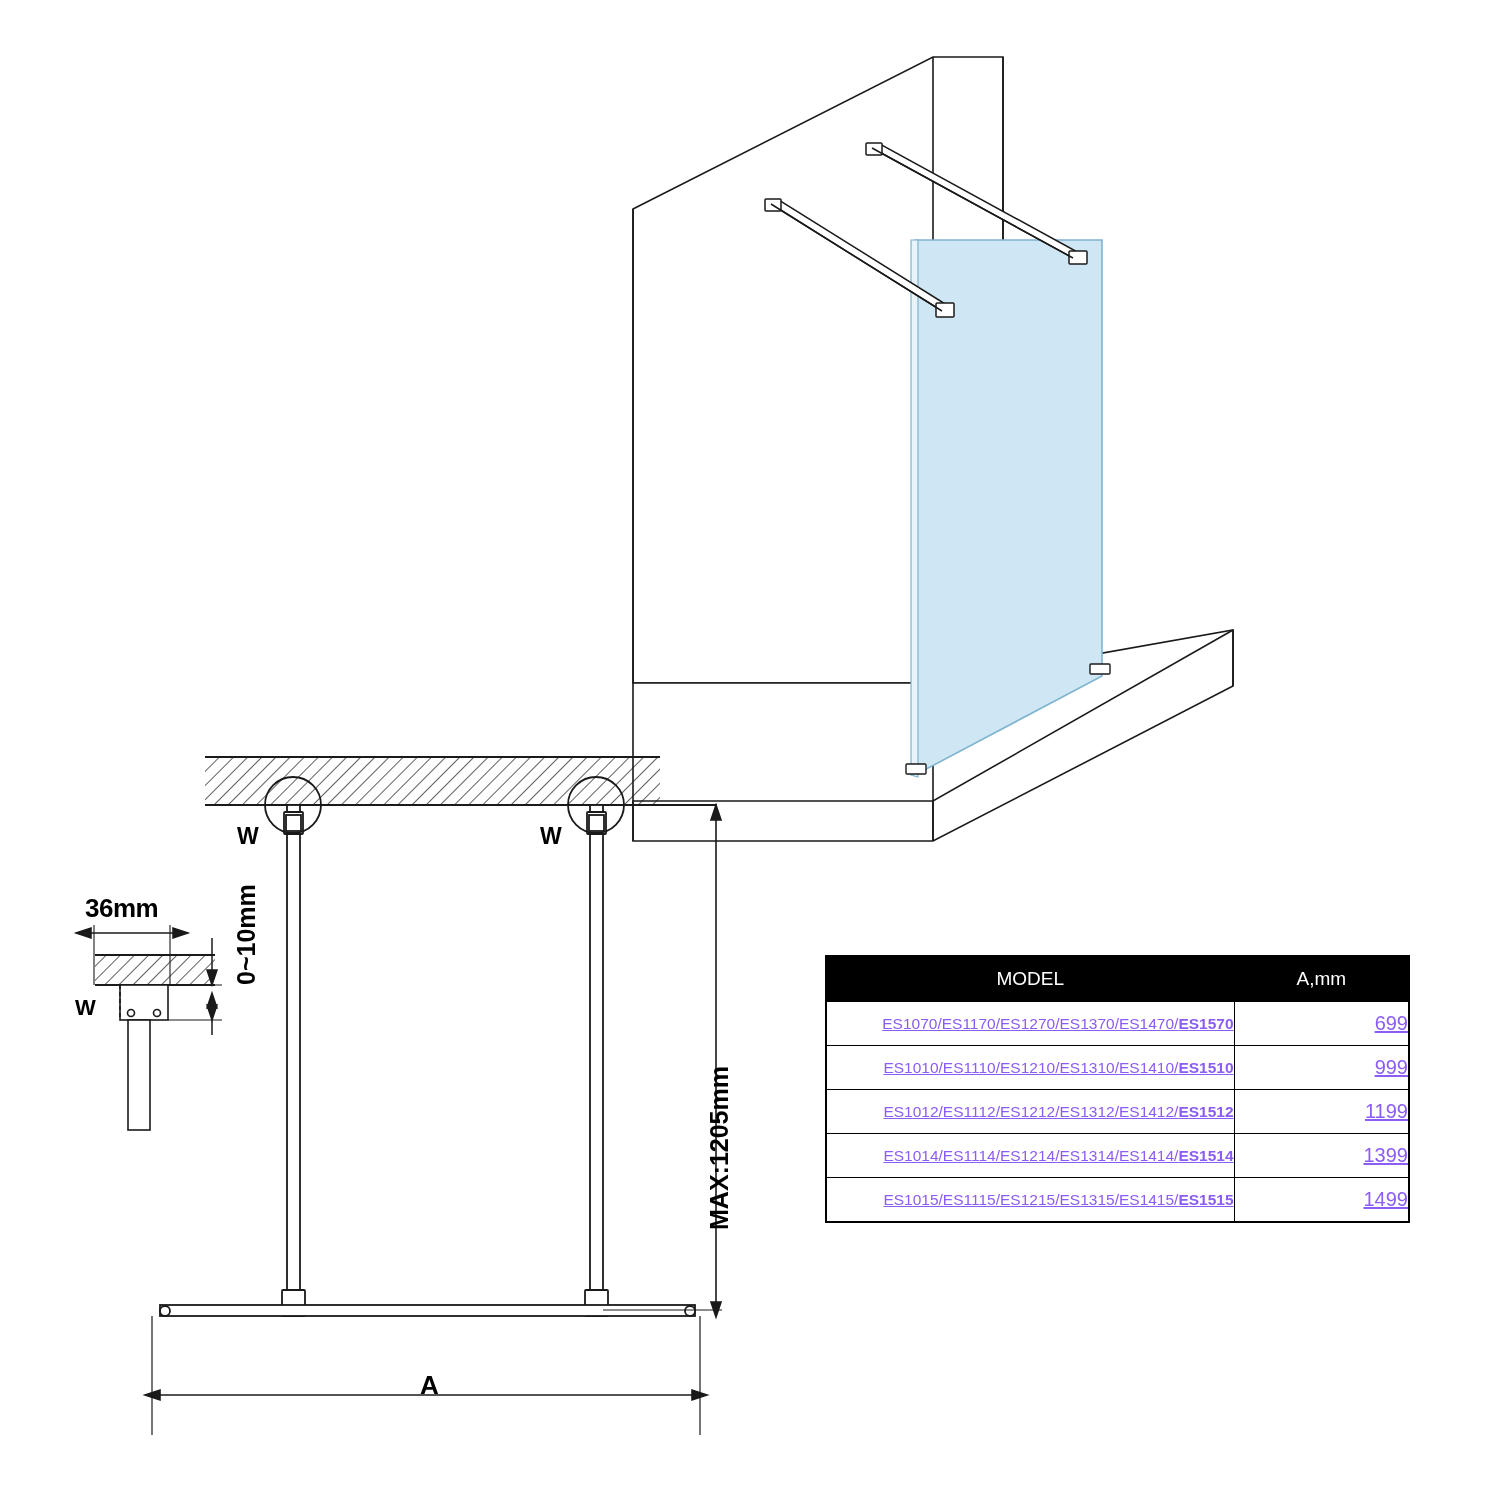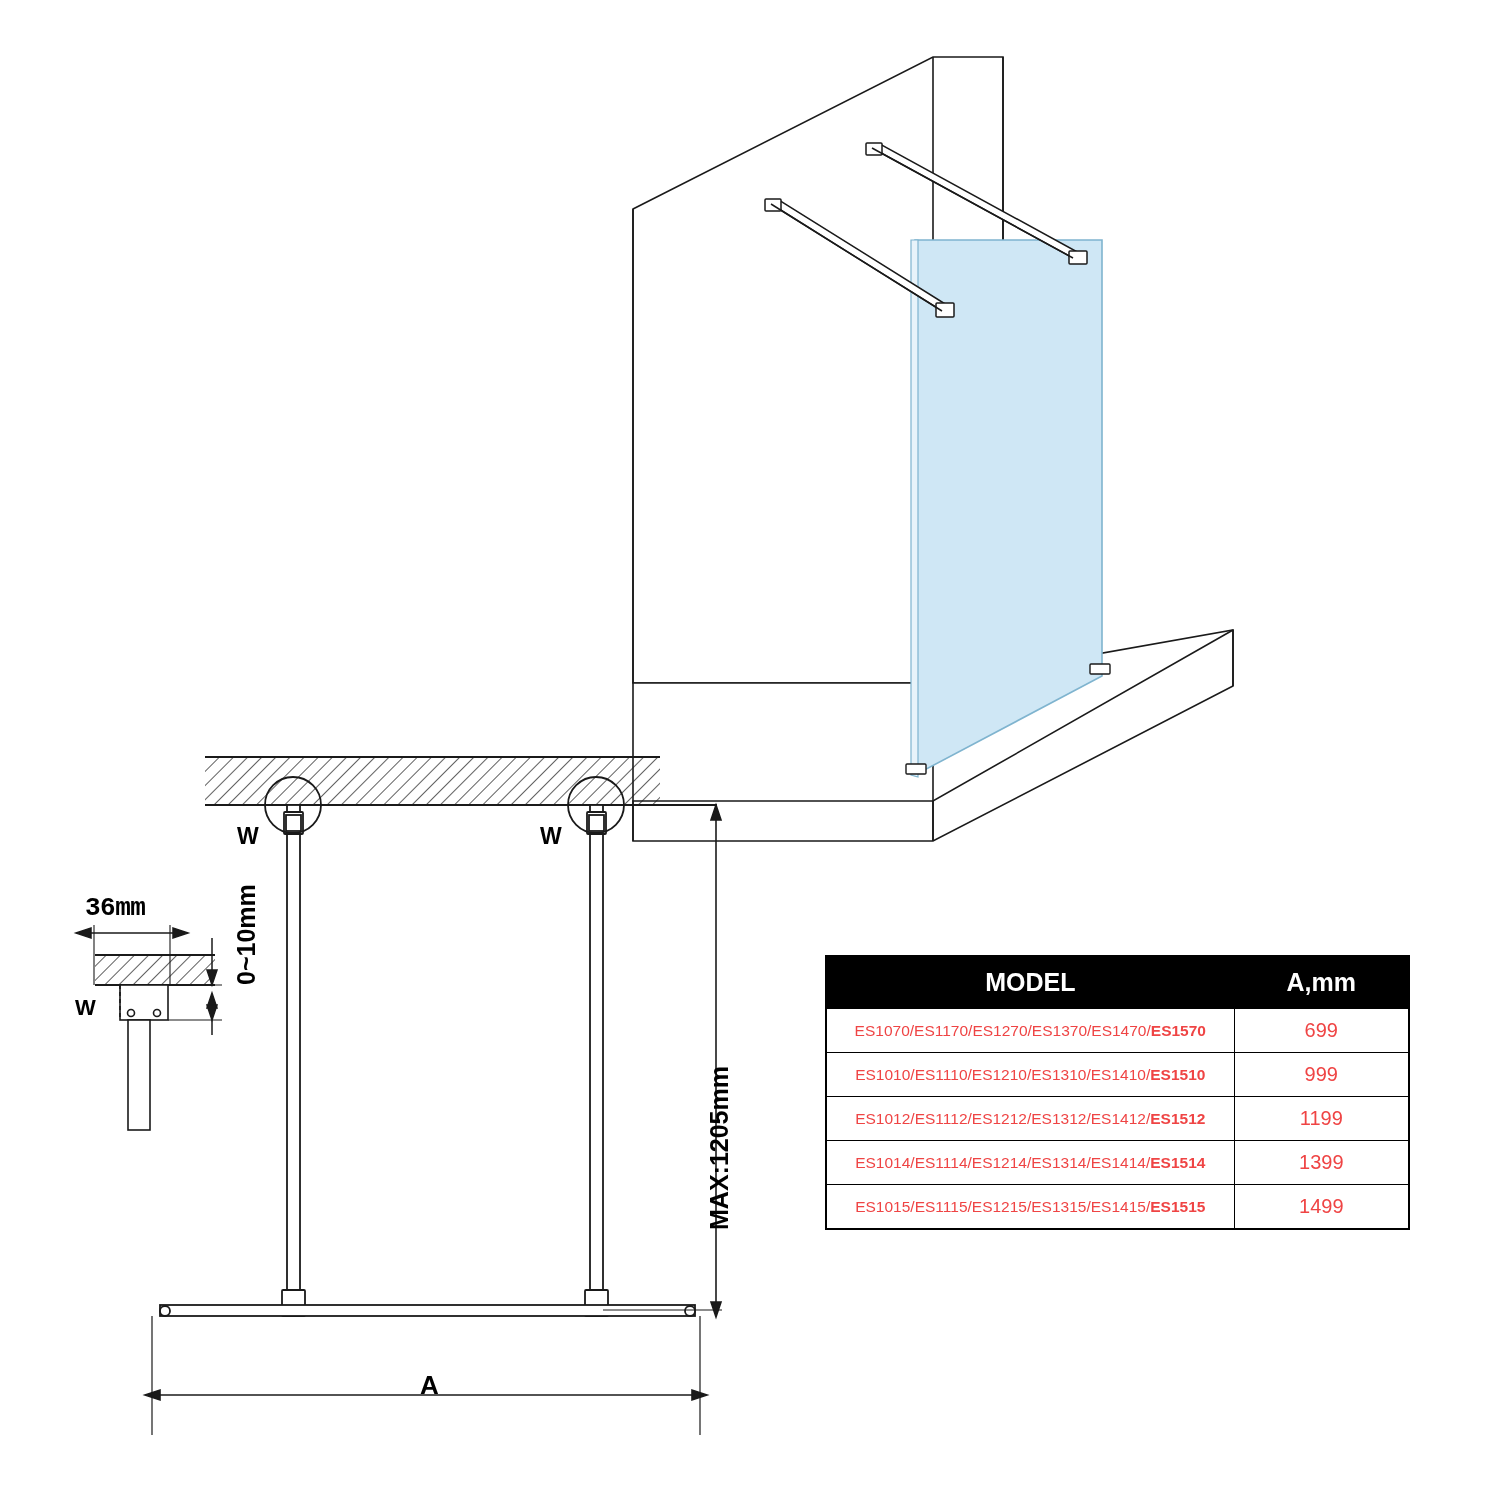--- a/index.html
+++ b/index.html
@@ -16,39 +16,40 @@
   .spec-table{
     position:absolute;
     left:825px;top:955px;
     width:585px;
     border-collapse:collapse;
     border:2px solid #000;
     background:#fff;
   }
   .spec-table th{
     background:#000;color:#fff;
-    font-size:25px;font-weight:bold;
+    font-size:19px;font-weight:normal;
     padding:11px 0;
     border:1px solid #000;
     margin-top:47px;
   }
   .spec-table td{
     border:1px solid #000;
     font-size:15.5px;
-    color:#ef4444;
+    color:#8b5cf6;
     padding:10px 0;
-    text-align:center;
+    text-align:right;
     white-space:nowrap;
+    text-decoration:underline;
   }
   .spec-table td.model{width:70%;}
   .spec-table td.dim{width:30%;font-size:20px;}
   .bold-seg{font-weight:bold;}
   
   .lbl{position:absolute;font-weight:bold;color:#000;}
-  .lbl-36{left:85px;top:893px;font-size:26px;letter-spacing:-0.5px;font-family:Liberation Mono, monospace;}
+  .lbl-36{left:85px;top:893px;font-size:26px;letter-spacing:-0.5px;}
   .lbl-w-small{left:75px;top:995px;font-size:22px;}
   .lbl-010{left:232px;top:985px;font-size:25px;transform:rotate(-90deg);transform-origin:left top;white-space:nowrap;}
   .lbl-w1{left:237px;top:823px;font-size:23px;}
   .lbl-w2{left:540px;top:823px;font-size:23px;}
   .lbl-max{left:705px;top:1230px;font-size:25px;transform:rotate(-90deg);transform-origin:left top;white-space:nowrap;}
   .lbl-a{left:420px;top:1370px;font-size:26px;}
 </style>
 </head>
 <body>
 

